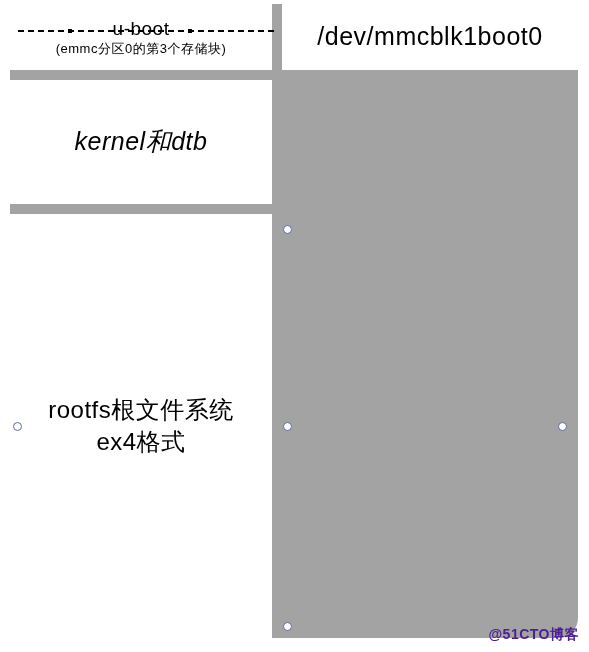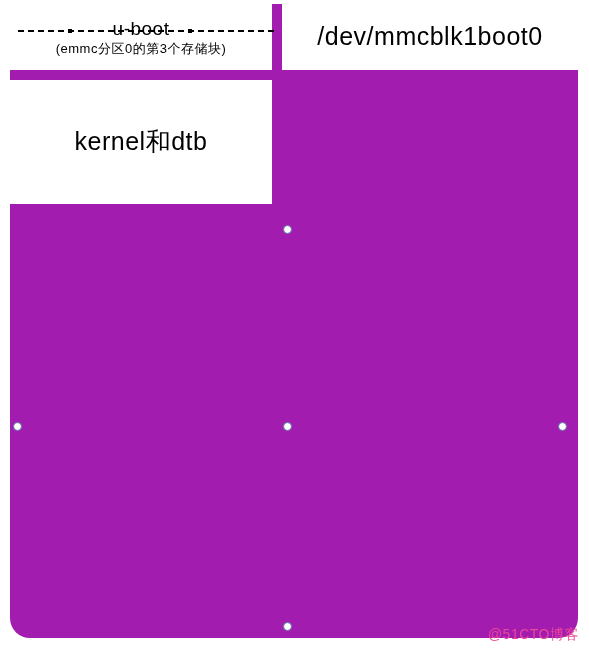--- a/index.html
+++ b/index.html
@@ -10,37 +10,37 @@
     font-family: "Microsoft YaHei", "PingFang SC", Arial, sans-serif;
     position: relative;
     overflow: hidden;
   }
   .frame {
     position: absolute;
     left: 10px;
     top: 4px;
     width: 568px;
     height: 634px;
-    background: #a21caf;
+    background: #a3a3a3;
     border-radius: 20px;
     padding: 0;
   }
   .grid {
     width: 100%;
     height: 100%;
     display: flex;
     flex-direction: column;
     gap: 10px;
   }
   .row {
     display: flex;
     gap: 10px;
   }
   .row1 { height: 66px; }
-  .row2 { height: 124px; }
+  .row2 { height: 124px; font-style: italic; }
   .row3 { flex: 1; }
   .cell {
     background: #ffffff;
     display: flex;
     flex-direction: column;
     align-items: center;
     justify-content: center;
     color: #000;
     text-align: center;
     line-height: 1.35;
@@ -85,22 +85,23 @@
   .h-bottom { left: 283px; top: 622px; }
   .h-left   { left: 13px;  top: 422px; }
   .h-right  { left: 558px; top: 422px; }
   .h-mid    { left: 283px; top: 422px; }
 
   .watermark {
     position: absolute;
     right: 10px;
     bottom: 8px;
     font-size: 14px;
-    color: #ec4899;
+    color: #4c1d95;
     letter-spacing: 0.5px;
+    font-weight: bold;
   }
 </style>
 </head>
 <body>
 
 <div class="frame">
   <div class="grid">
 
     <div class="row row1">
       <div class="cell left">
@@ -112,20 +113,24 @@
       </div>
     </div>
 
     <div class="row row2">
       <div class="cell left">
         <span>kernel和dtb</span>
       </div>
     </div>
 
     <div class="row row3">
+      <div class="cell left">
+        <span>rootfs根文件系统</span>
+        <span>ex4格式</span>
+      </div>
     </div>
 
   </div>
 </div>
 
 <div class="dashdot"></div>
 
 <div class="handle h-top"></div>
 <div class="handle h-bottom"></div>
 <div class="handle h-left"></div>

